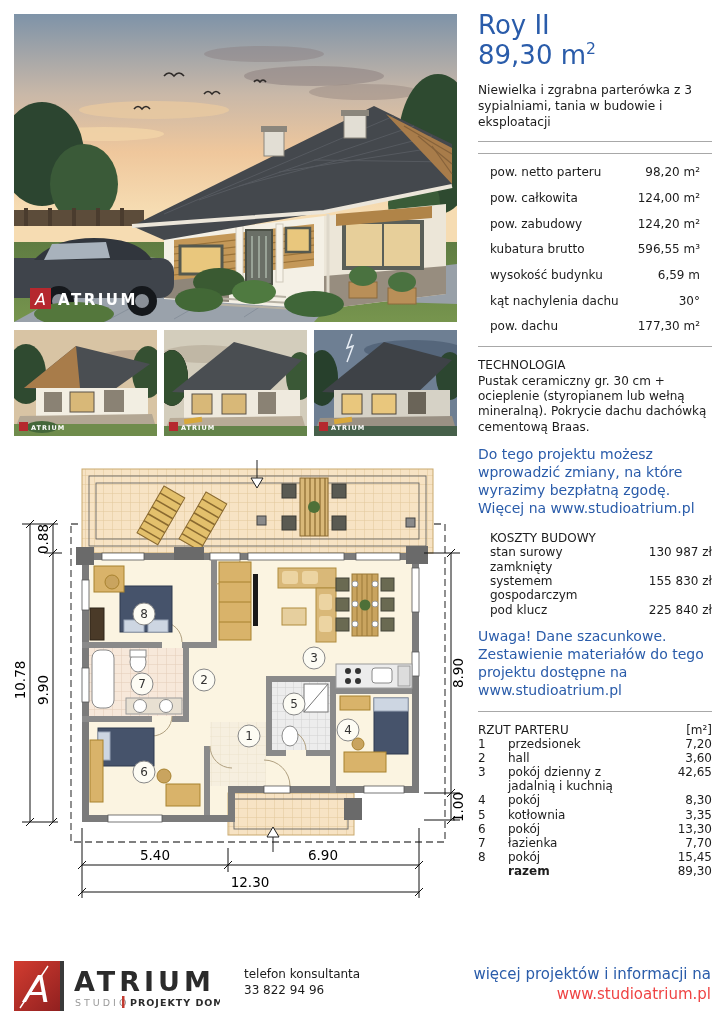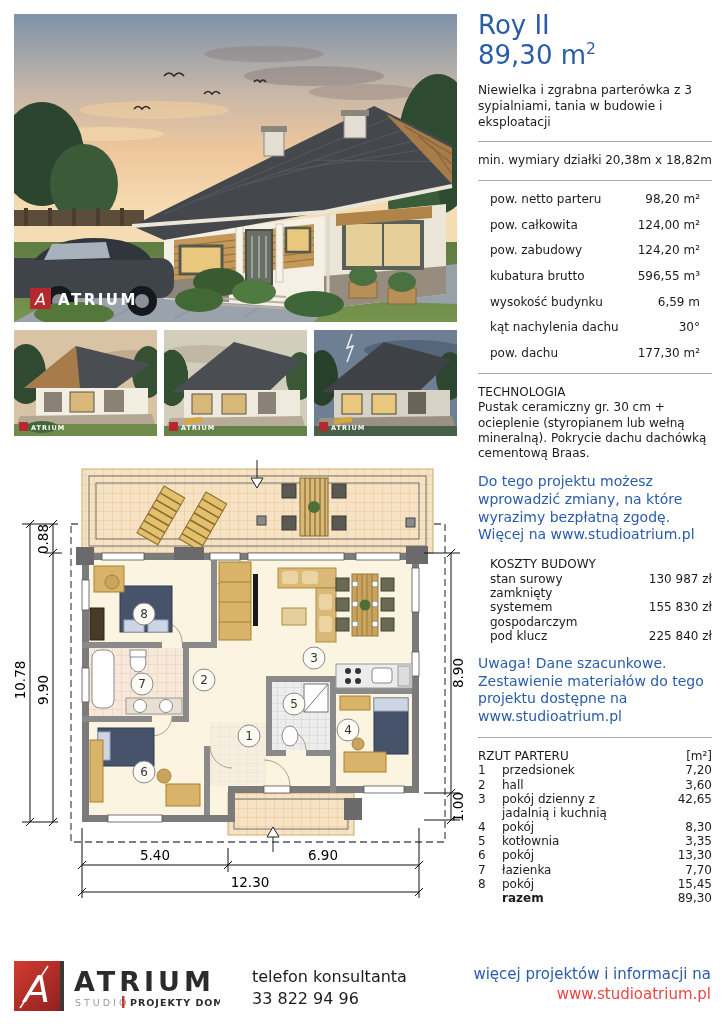--- a/index.html
+++ b/index.html
@@ -17,28 +17,28 @@
   hr.sep{border:none;border-top:1px solid #a8a8a8;margin:11px 0;}
   .kv{display:flex;justify-content:space-between;align-items:flex-start;}
   .kv .v{text-align:right;white-space:nowrap;}
   .spec-table{line-height:1.14;}
   .spec-table .kv{margin:12px;}
   .sec-head{margin-top:2px;}
   .tech-text{line-height:1.28;}
   .blue-note{color:#2a5caa;font-size:14px;line-height:1.28;margin-top:11px;}
   .costs{margin-top:13px;line-height:1.2;margin-left:12px;}
   .costs .kv .k{max-width:125px;}
-  .legend{display:grid;grid-template-columns:22px 1fr 56px;line-height:1.18;column-gap:2px;}
+  .legend{display:grid;grid-template-columns:22px 1fr 56px;line-height:1.18;column-gap:8px;}
   .legend .num{grid-column:1;}
   .legend .lab{grid-column:2;max-width:112px;}
   .legend .area{grid-column:3;text-align:right;}
   .legend .head-l{grid-column:1 / span 2;}
   .bold{font-weight:bold;}
   .footer{position:absolute;left:14px;right:14px;top:958px;display:flex;align-items:flex-start;}
-  .phone{margin-left:32px;margin-top:8px;font-size:16px;line-height:1.35;}
+  .phone{margin-left:24px;margin-top:8px;font-size:12px;line-height:1.35;}
   .more{margin-left:auto;margin-top:6px;text-align:right;color:#2a5caa;font-size:15px;line-height:1.35;}
   .more .lnk{color:#ef4444;text-decoration:none;}
   svg text{font-family:"DejaVu Sans","Liberation Sans",sans-serif;}
 </style>
 </head>
 <body>
 
 <div class="page">
 
   <div class="left-col">
@@ -551,24 +551,20 @@
   </div>
 
   <div class="right-col">
     <div class="title">
       <div>Roy II</div>
       <div><span>89,30 m</span><sup>2</sup></div>
     </div>
     <div class="desc">Niewielka i zgrabna parterówka z 3 sypialniami, tania w budowie i eksploatacji</div>
 
     <hr class="sep">
-    <div class="kv">
-      <span class="k">min. wymiary działki</span>
-        <span class="v">20,38m x 18,82m</span>
-    </div>
     <hr class="sep">
 
     <div class="spec-table">
       <div class="kv">
           <span class="k">pow. netto parteru</span>
           <span class="v">98,20 m²</span>
         </div>
       <div class="kv">
           <span class="k">pow. całkowita</span>
           <span class="v">124,00 m²</span>

